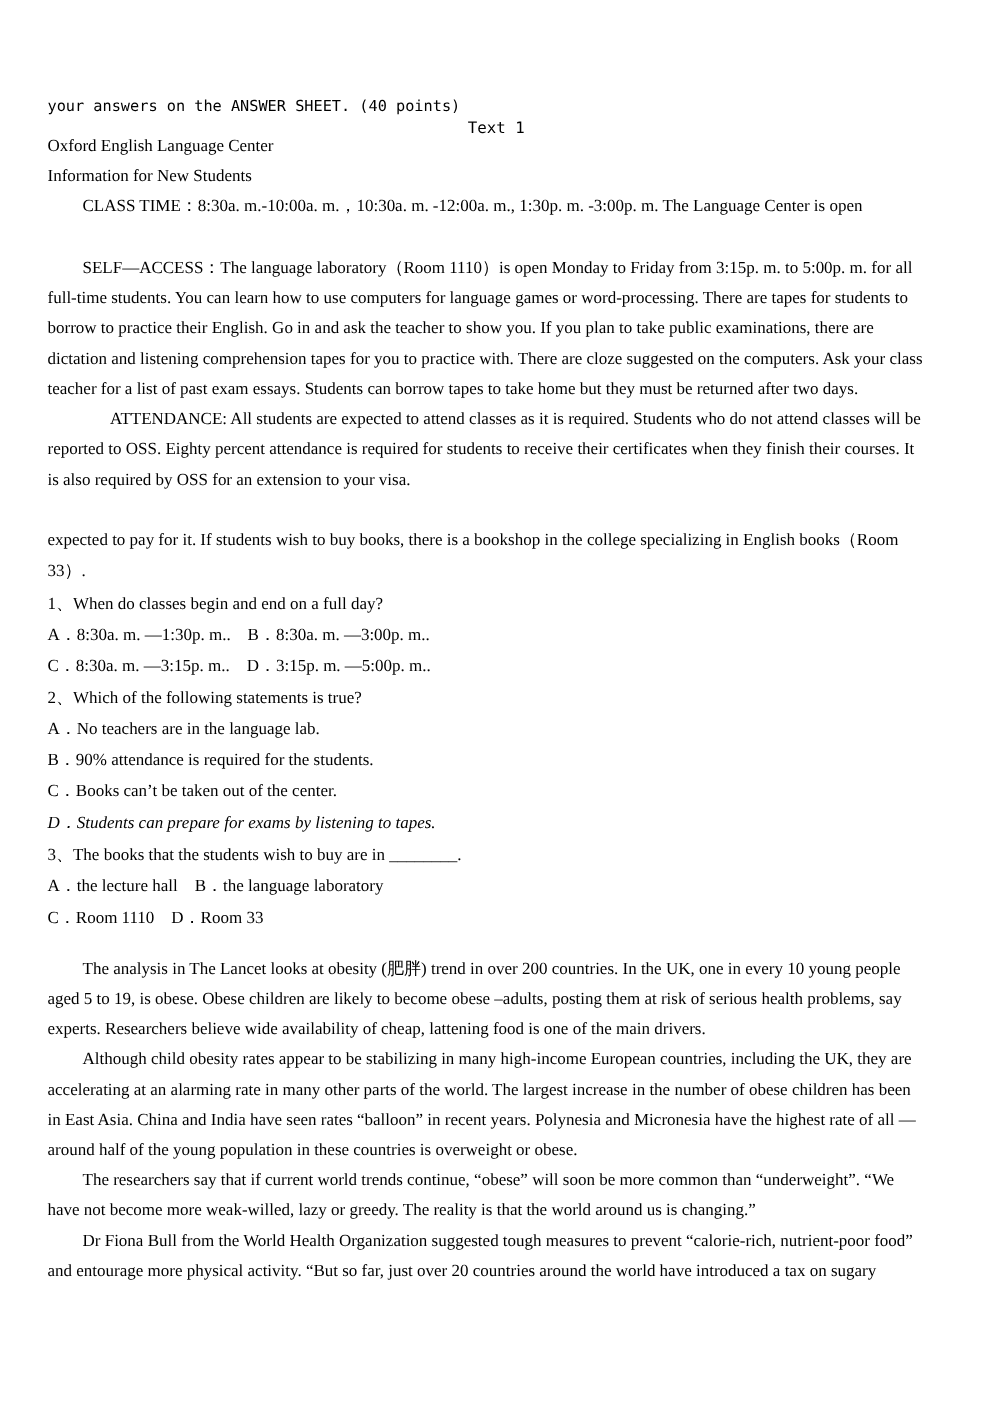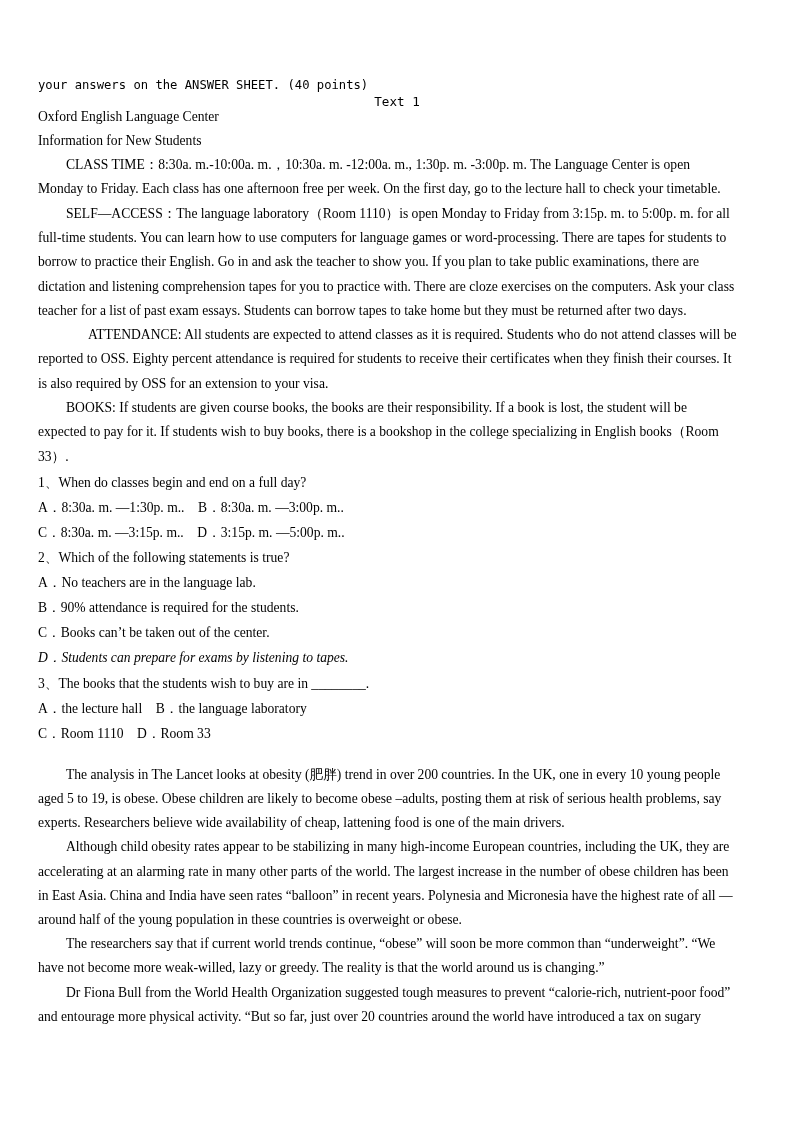--- a/index.html
+++ b/index.html
@@ -17,30 +17,28 @@
 
 <div class="page">
 
   <div class="line l mono" style="top:77px;">your answers on the ANSWER SHEET. (40 points)</div>
 
   <div class="line c heading" style="top:94px;">Text 1</div>
   <div class="line l" style="top:109px;">Oxford English Language Center</div>
   <div class="line l" style="top:133px;">Information for New Students</div>
 
   <div class="line ind" style="top:157px;text-align:right;">CLASS TIME：8:30a. m.-10:00a. m.，10:30a. m. -12:00a. m., 1:30p. m. -3:00p. m. The Language Center is open</div>
-  <div class="line l" style="top:181px;">Monday to Friday. Each class has one afternoon free per week. On the first day, go to the lecture hall to check your timetable.</div>
   <div class="line ind" style="top:206px;">SELF—ACCESS：The language laboratory（Room 1110）is open Monday to Friday from 3:15p. m. to 5:00p. m. for all</div>
   <div class="line l" style="top:230px;">full-time students. You can learn how to use computers for language games or word-processing. There are tapes for students to</div>
   <div class="line l" style="top:254px;">borrow to practice their English. Go in and ask the teacher to show you. If you plan to take public examinations, there are</div>
-  <div class="line l" style="top:279px;">dictation and listening comprehension tapes for you to practice with. There are cloze exercises on the computers. Ask your class</div>
+  <div class="line l" style="top:279px;">dictation and listening comprehension tapes for you to practice with. There are cloze suggested on the computers. Ask your class</div>
   <div class="line l" style="top:303px;">teacher for a list of past exam essays. Students can borrow tapes to take home but they must be returned after two days.</div>
   <div class="line ind" style="top:327px;margin-left:22px;">ATTENDANCE: All students are expected to attend classes as it is required. Students who do not attend classes will be</div>
   <div class="line l" style="top:351px;">reported to OSS. Eighty percent attendance is required for students to receive their certificates when they finish their courses. It</div>
   <div class="line l" style="top:376px;">is also required by OSS for an extension to your visa.</div>
-  <div class="line ind" style="top:400px;">BOOKS: If students are given course books, the books are their responsibility. If a book is lost, the student will be</div>
   <div class="line l" style="top:424px;">expected to pay for it. If students wish to buy books, there is a bookshop in the college specializing in English books（Room</div>
   <div class="line l" style="top:449px;">33）.</div>
 
   <div class="line l" style="top:475px;">1、When do classes begin and end on a full day?</div>
   <div class="line l" style="top:500px; white-space:pre;">A．8:30a. m. —1:30p. m..    B．8:30a. m. —3:00p. m..</div>
   <div class="line l" style="top:525px; white-space:pre;">C．8:30a. m. —3:15p. m..    D．3:15p. m. —5:00p. m..</div>
 
   <div class="line l" style="top:550px;">2、Which of the following statements is true?</div>
   <div class="line l" style="top:575px;">A．No teachers are in the language lab.</div>
   <div class="line l" style="top:600px;">B．90% attendance is required for the students.</div>

